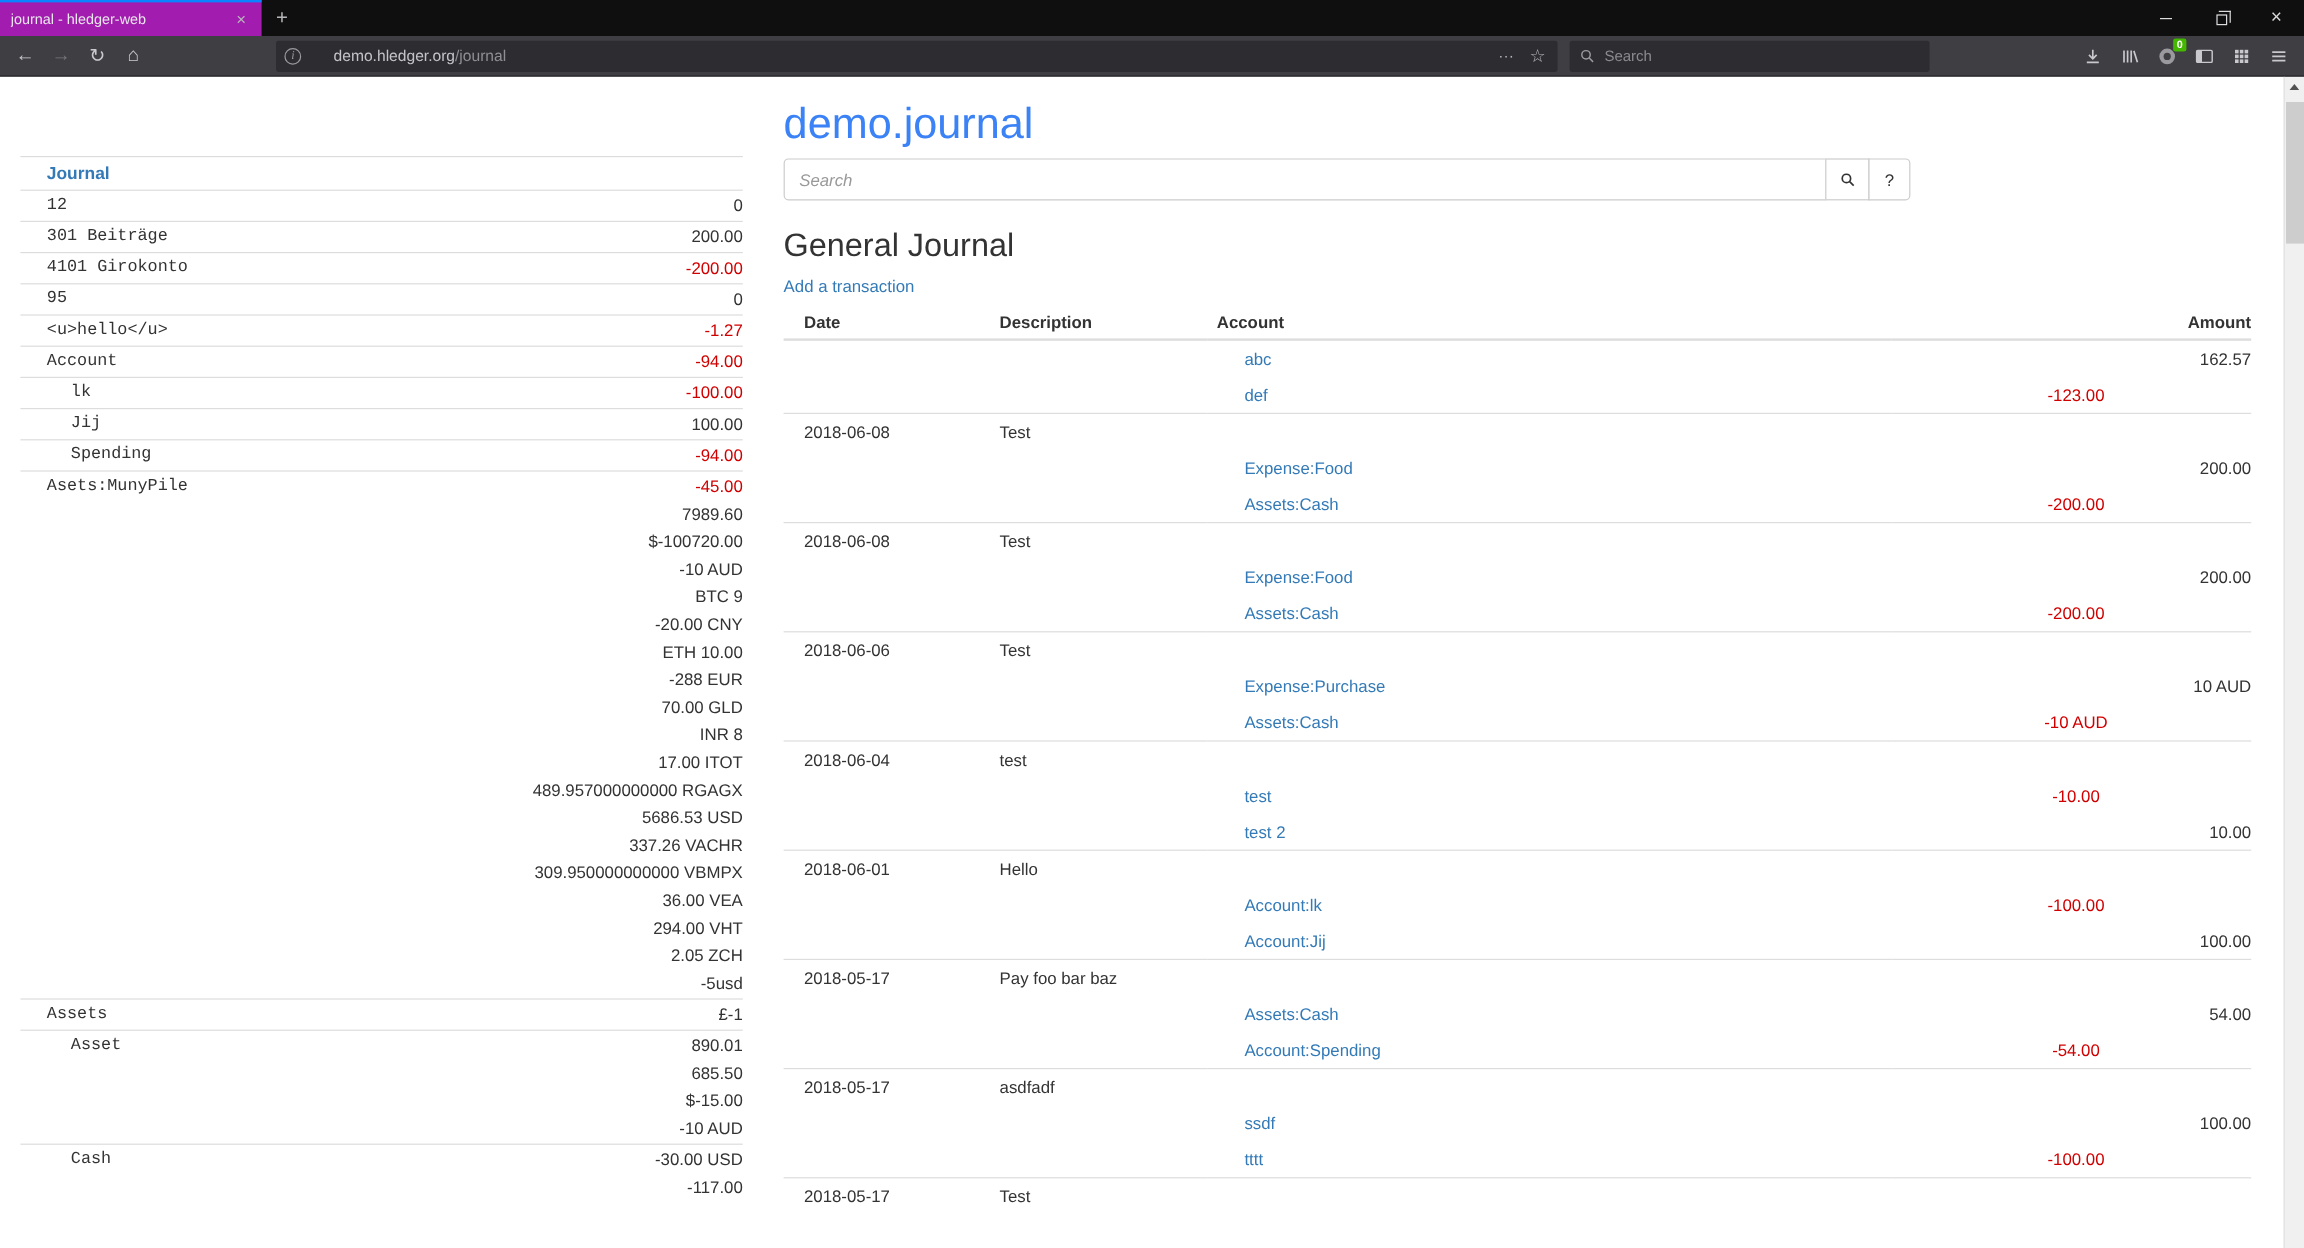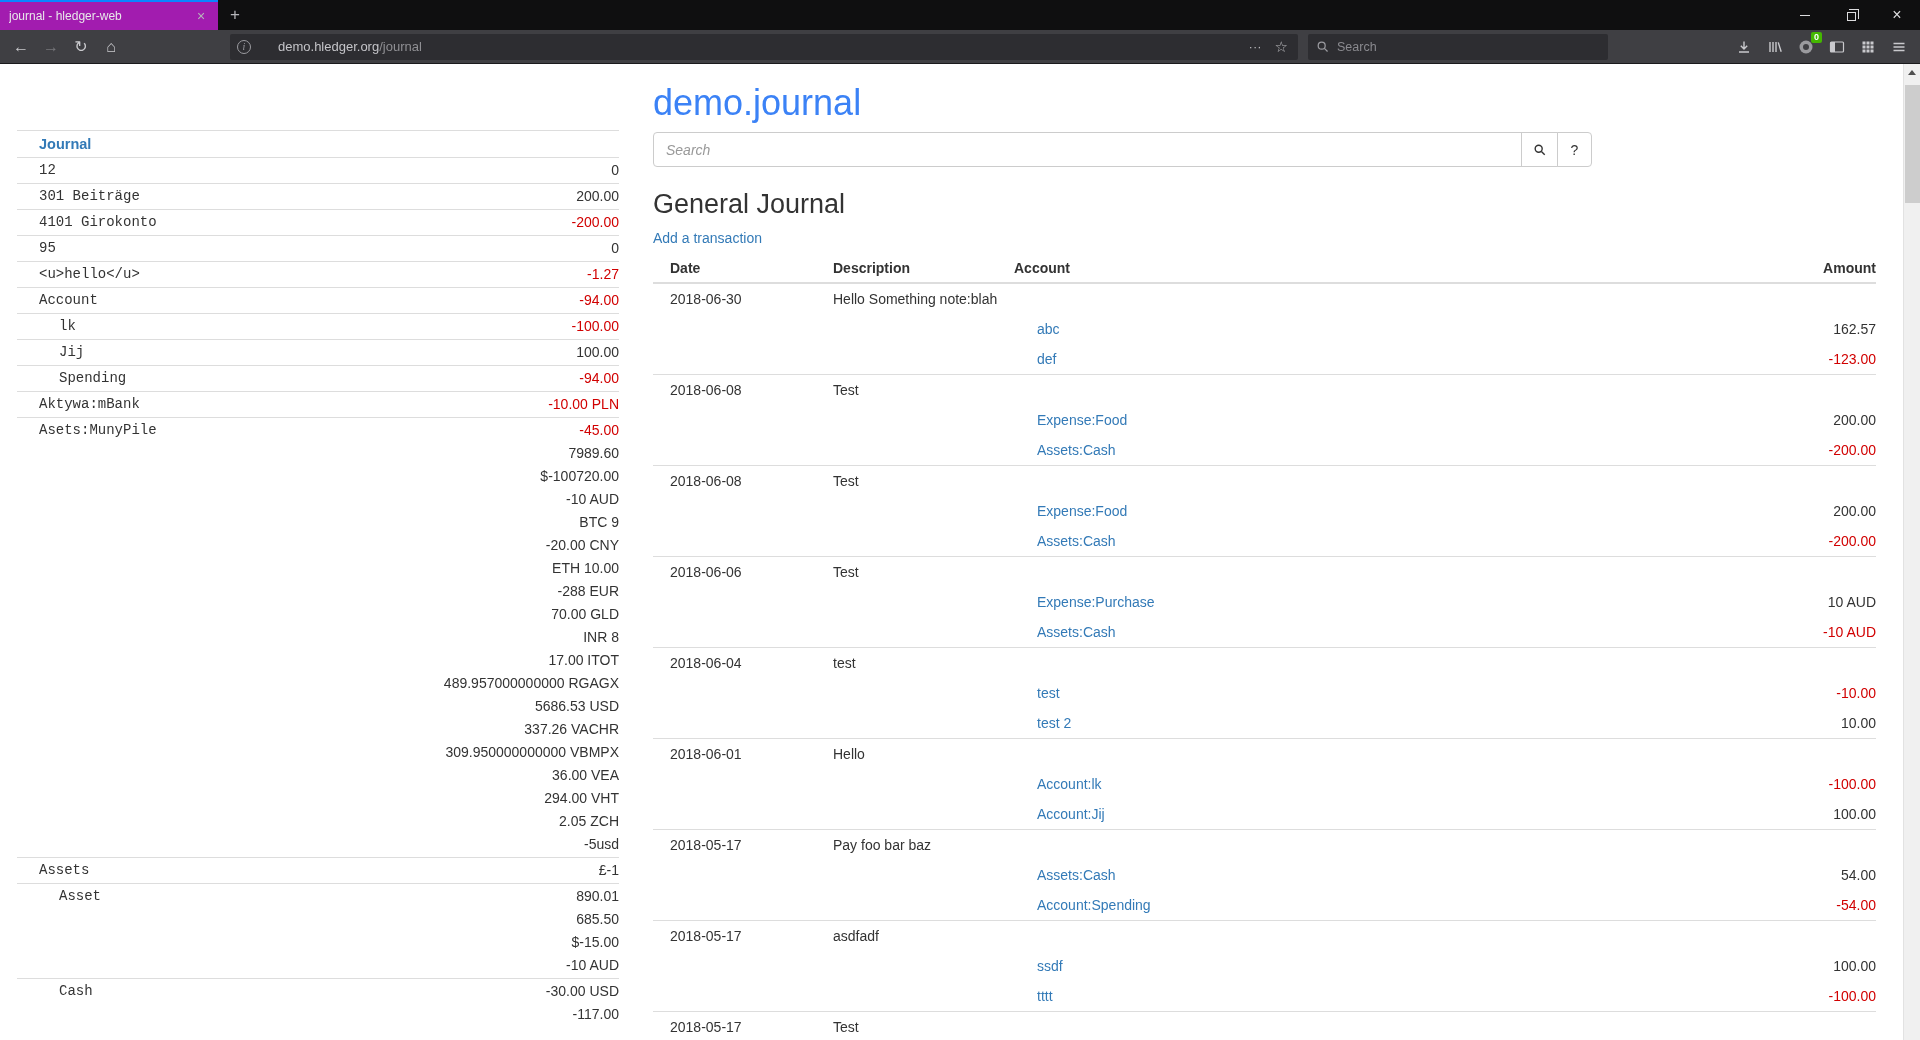--- a/index.html
+++ b/index.html
@@ -83,21 +83,21 @@
   .add-link { color:var(--link-blue,#337ab7); text-decoration:none; font-size:14px; cursor:pointer; }
 
   table.journal { width:100%; border-collapse:collapse; margin-top:8px; font-size:14px; }
   .journal th { text-align:left; font-weight:bold; padding:6px 8px; border-bottom:2px solid #ddd; }
   .journal td { padding:5px 8px; vertical-align:top; line-height:20px; }
   .journal th.h-date, .journal td.c-date { padding-left:17px; white-space:nowrap; }
   .journal th.h-amount, .journal td.c-amount { text-align:right; padding-right:0; white-space:nowrap; }
   .tx-row td { border-top:1px solid #ddd; }
   .posting td.c-acct { padding-left:16px; }
   .acct-link { color:var(--link-blue,#337ab7); text-decoration:none; cursor:pointer;margin-left:15px; }
-  td.c-amount.neg { color:var(--neg-red,#d10000); }
+  td.c-amount.neg { color:var(--neg-red,#d10000);text-align:center; }
 
   svg.icon { display:block; }
 </style>
 </head>
 <body>
 
 <div>
 
   <div class="tab-bar">
     <div class="tab">
@@ -238,26 +238,20 @@
           <div class="srow">
             <a class="acct indent-1">Jij</a>
             <div class="amts">
               <div class="amt">100.00</div>
             </div>
           </div>
           <div class="srow">
             <a class="acct indent-1">Spending</a>
             <div class="amts">
               <div class="amt neg">-94.00</div>
-            </div>
-          </div>
-          <div class="srow">
-            <a class="acct indent-0">Aktywa:mBank</a>
-            <div class="amts">
-              <div class="amt neg">-10.00 PLN</div>
             </div>
           </div>
           <div class="srow">
             <a class="acct indent-0">Asets:MunyPile</a>
             <div class="amts">
               <div class="amt neg">-45.00</div>
               <div class="amt">7989.60</div>
               <div class="amt">$-100720.00</div>
               <div class="amt">-10 AUD</div>
               <div class="amt">BTC 9</div>
@@ -328,26 +322,20 @@
         </colgroup>
         <thead>
           <tr>
             <th class="h-date">Date</th>
             <th class="h-desc">Description</th>
             <th class="h-acct">Account</th>
             <th class="h-amount">Amount</th>
           </tr>
         </thead>
         <tbody id="journal-body">
-            <tr class="tx-row">
-              <td class="c-date">2018-06-30</td>
-              <td class="c-desc">Hello Something note:blah</td>
-              <td class="c-acct"></td>
-              <td class="c-amount"></td>
-            </tr>
             <tr class="posting">
               <td class="c-date"></td>
               <td class="c-desc"></td>
               <td class="c-acct"><a class="acct-link">abc</a></td>
               <td class="c-amount">162.57</td>
             </tr>
             <tr class="posting">
               <td class="c-date"></td>
               <td class="c-desc"></td>
               <td class="c-acct"><a class="acct-link">def</a></td>

